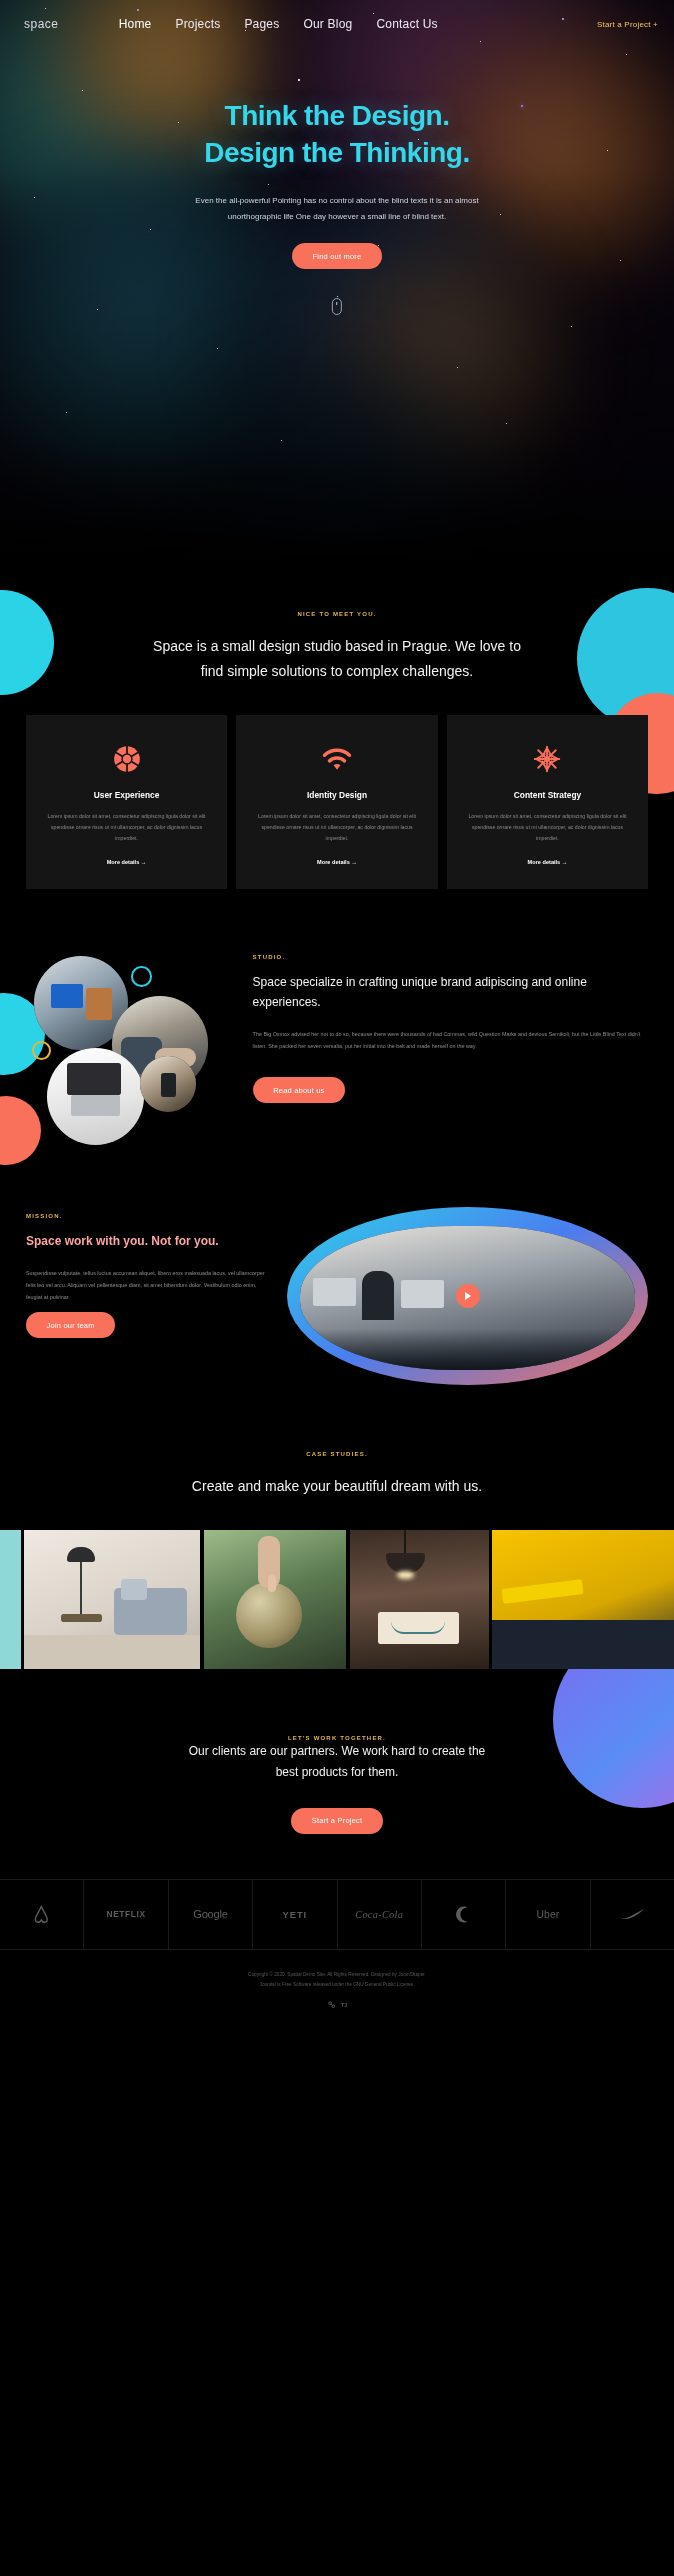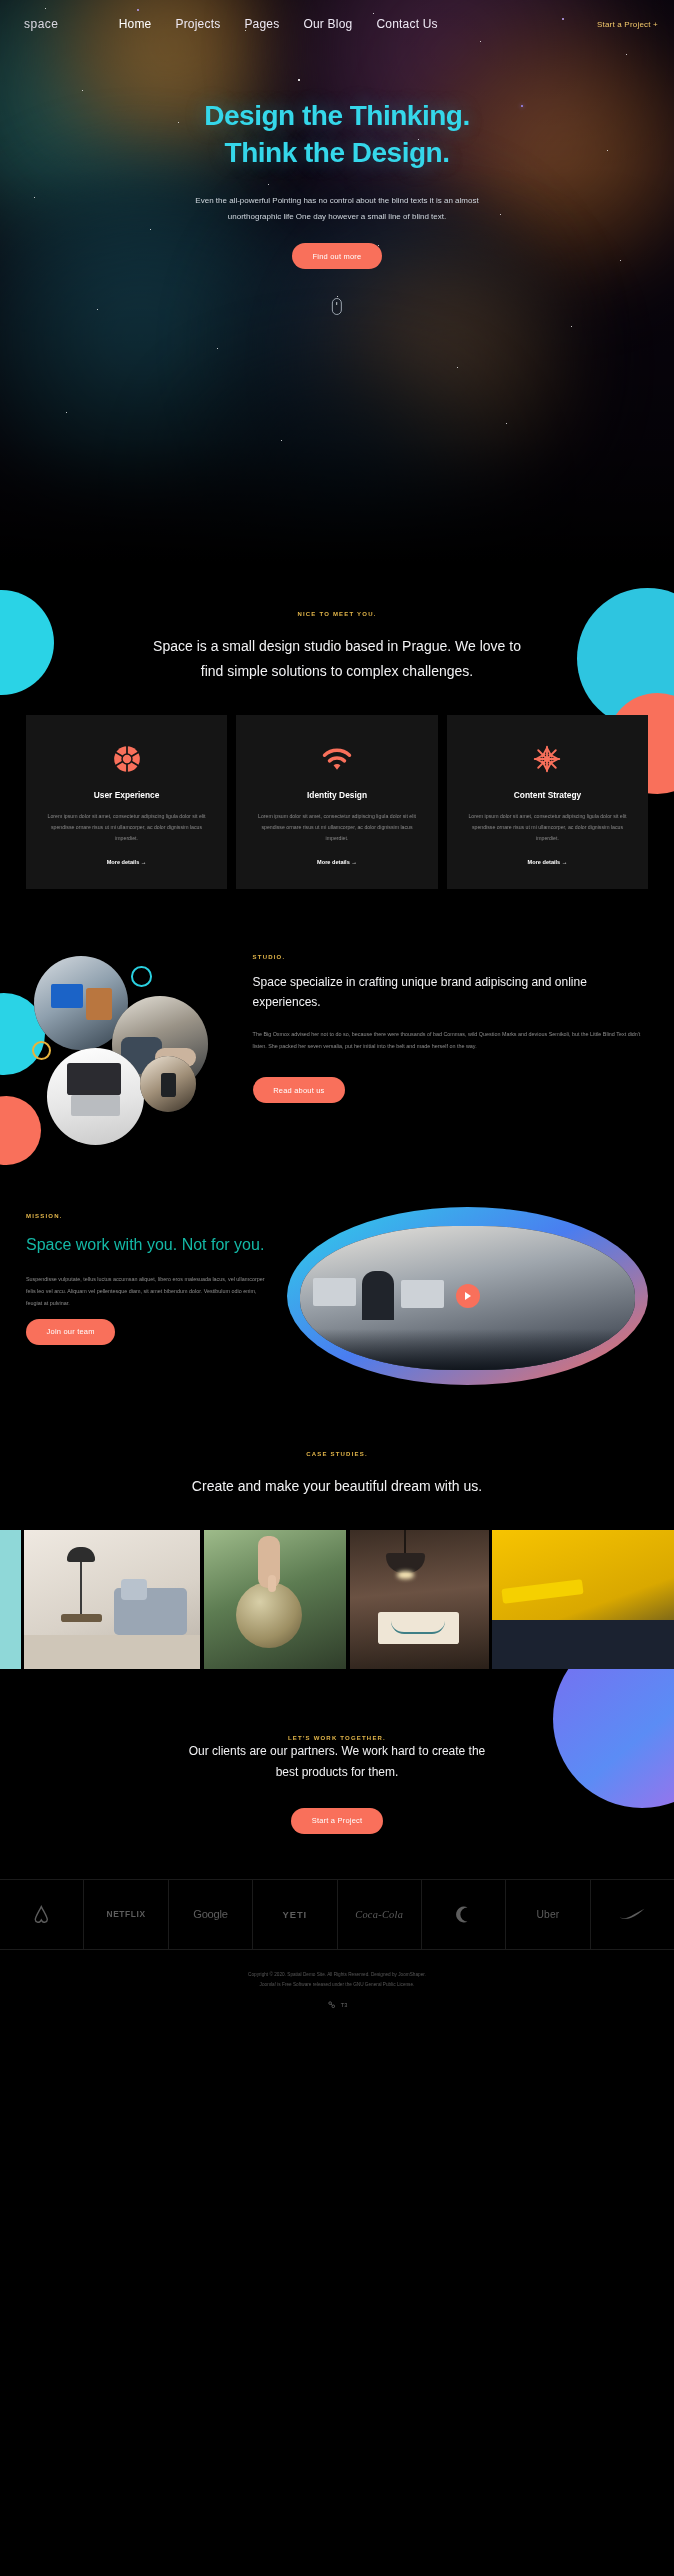--- a/index.html
+++ b/index.html
@@ -55,21 +55,21 @@
   .ph .sky{position:absolute;inset:0;}
   .ring{position:absolute;border-radius:50%;border:2.3px solid #2ad0e0;}
   .ring.y{border-color:#e8b33c;}
   .studio-txt{flex:1;padding-left:20.6px;padding-top:7.5px;}
   .studio-txt h2{margin-top:13px;font-size:12px;line-height:1.62;font-weight:400;color:#f4f4f6;}
   .studio-txt p{margin-top:17px;font-size:5.4px;line-height:2.2;color:#8d8d8d;}
   .sbtn{margin-top:24px;}
   
   .mission{position:relative;z-index:3;display:flex;padding:73px 26px 0;}
   .mission-txt{width:244px;padding-top:5.6px;}
-  .mission-txt h2{margin-top:13px;font-size:16px;line-height:1.6;font-weight:400;color:#14b8a6;}
+  .mission-txt h2{margin-top:13px;font-size:12px;line-height:1.6;font-weight:700;color:#fca5a5;}
   .mission-txt p{margin-top:17px;font-size:5.4px;line-height:2.2;color:#8d8d8d;}
   .video{position:relative;flex:1;height:178px;margin-left:17px;}
   .vblob{position:absolute;inset:0;border-radius:50%;
     background:linear-gradient(150deg,#2ed3e8 0%,#4a7df0 48%,#f9705b 100%);}
   .vimg{position:absolute;left:13px;top:19px;right:13px;bottom:15px;
     border-radius:46% 46% 46% 46%/48% 48% 48% 48%;overflow:hidden;background:#1d2430;}
   .play{position:absolute;left:50%;top:50%;transform:translate(-50%,-50%);
     width:24px;height:24px;border-radius:50%;background:#f9705b;z-index:4;
     display:flex;align-items:center;justify-content:center;}
   .play:after{content:"";border-left:6.6px solid #fff;border-top:4.2px solid transparent;
@@ -146,22 +146,22 @@
       <a class="active">Home</a>
       <a>Projects</a>
       <a>Pages</a>
       <a>Our Blog</a>
       <a>Contact Us</a>
     </nav>
     <div class="startproj">Start a Project  +</div>
   </div>
 
   <div class="hero-body">
+    <div class="h1">Think the Design.</div>
     <div class="h1">Design the Thinking.</div>
-    <div class="h1">Think the Design.</div>
     <p class="hero-p">Even the all-powerful Pointing has no control about the blind texts it is an almost unorthographic life One day however a small line of blind text.</p>
     <button class="btn hero-btn">Find out more</button>
   </div>
 
   <div class="mouse">
       <i></i>
     </div>
 </section>
 
 <div class="blob" style="left:-51px;top:590px;width:105px;height:105px;background:#2ad3e6;"></div>

